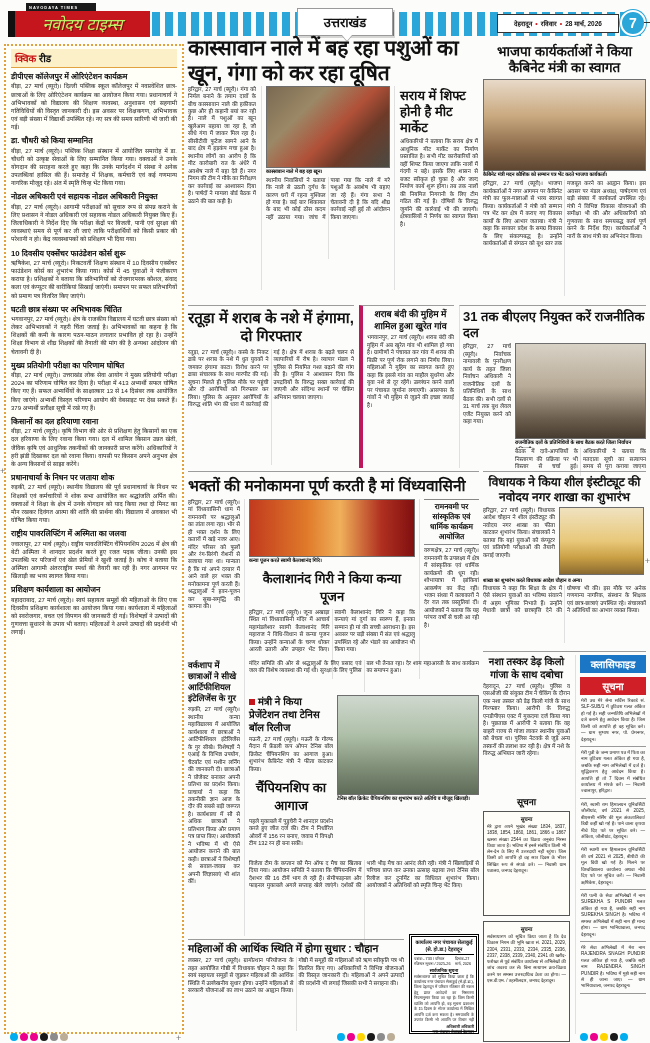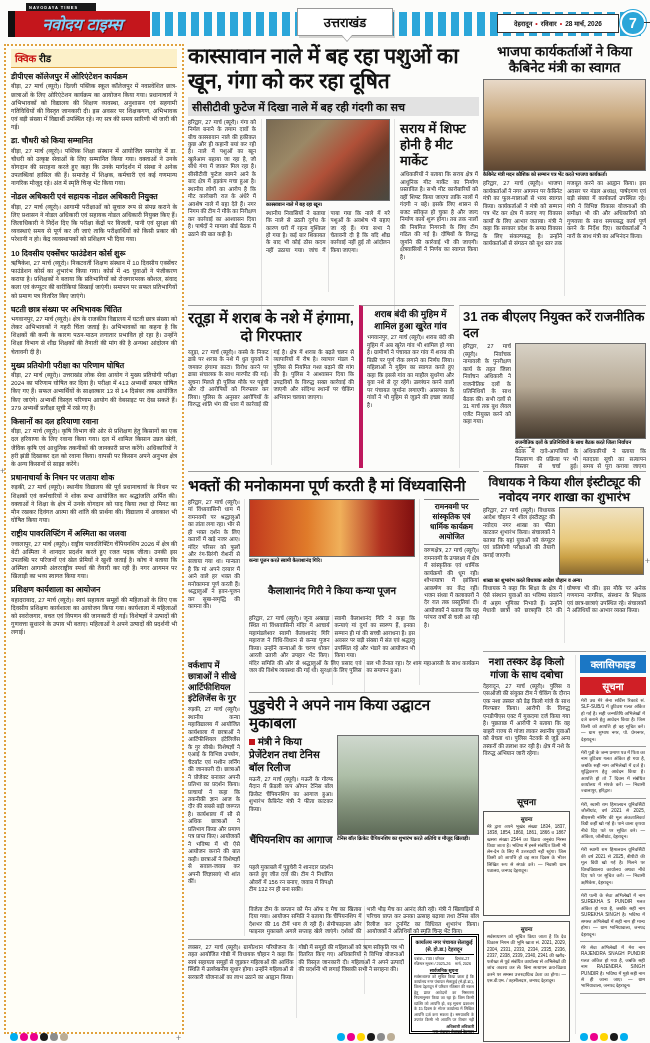--- a/index.html
+++ b/index.html
@@ -5,21 +5,21 @@
   *{margin:0;padding:0;box-sizing:border-box;}
   html,body{background:#8e8e8e;}
   .page{position:relative;width:650px;height:1043px;margin:0 auto;background:#fcfcfa;
         font-family:"Liberation Sans","DejaVu Sans",sans-serif;color:#111;overflow:hidden;}
   .abs{position:absolute;}
   
   .mast-tab{position:absolute;left:26px;top:3px;width:70px;height:9px;background:#1a1a1a;
             color:#fff;font-size:4px;font-weight:bold;letter-spacing:1px;display:flex;align-items:center;padding-left:3px;}
   .masthead{position:absolute;left:8px;top:11px;width:142px;height:26px;background:#c4161c;
             border-left:7px solid #111;display:flex;align-items:center;justify-content:center;}
-  .masthead span{color:#7dd3fc;font-weight:bold;font-size:16px;font-style:italic;text-shadow:1px 1px 0 #7a0c10;}
+  .masthead span{color:#bef264;font-weight:normal;font-size:16px;font-style:italic;text-shadow:1px 1px 0 #7a0c10;}
   .stripes{position:absolute;left:152px;top:12px;width:494px;height:24px;
            background:repeating-linear-gradient(90deg,#2ba6d9 0 8px,#fcfcfa 8px 13px);}
   .section-box{position:absolute;left:297px;top:8px;width:96px;height:28px;background:#fff;
                border:1px solid #9a9a9a;box-shadow:2px 2px 0 rgba(0,0,0,.15);
                display:flex;align-items:center;justify-content:center;font-weight:bold;font-size:13px;}
   .section-box:after{content:"";position:absolute;left:44px;bottom:-6px;border-left:5px solid transparent;
                border-right:5px solid transparent;border-top:6px solid #fff;filter:drop-shadow(0 1px 0 #9a9a9a);}
   .datebox{position:absolute;left:497px;top:14px;width:122px;height:19px;background:#fff;border:1px solid #333;
            display:flex;align-items:center;justify-content:center;gap:3px;font-size:6.5px;font-weight:bold;}
   .datebox .dot{color:#d01f26;font-size:7px;}
@@ -48,21 +48,21 @@
   .h-rat{font-size:15px;font-weight:bold;line-height:1.22;text-align:center;}
   .h-shb{font-size:9px;font-weight:bold;line-height:1.3;text-align:center;}
   .h-bla{font-size:13px;font-weight:bold;line-height:1.2;}
   .h-vin{font-size:15.5px;font-weight:bold;line-height:1.2;}
   .h-shl{font-size:12px;font-weight:bold;line-height:1.25;text-align:center;}
   .h-gnj{font-size:10px;font-weight:bold;line-height:1.3;text-align:center;}
   .h-wks{font-size:8.5px;font-weight:bold;line-height:1.3;}
   .h-crk{font-size:15px;font-weight:bold;line-height:1.2;}
   .h-chn{font-size:10.5px;font-weight:bold;line-height:1.25;}
   .xhead{font-size:13px;font-weight:bold;line-height:1.25;margin:2px 0;}
-  .xhead-c{font-size:10px;font-weight:bold;text-align:center;margin:18px 0;}
+  .xhead-c{font-size:13px;font-weight:bold;text-align:center;margin:4px 0;}
   .boxhead{font-size:7.5px;font-weight:bold;text-align:center;line-height:1.35;border-top:1px solid #888;border-bottom:1px solid #888;padding:2px 0;margin-bottom:2px;}
   .bullet-head{font-size:10px;font-weight:bold;line-height:1.3;}
   .bullet-head:before{content:"";display:inline-block;width:6px;height:6px;background:#c4161c;margin-right:3px;}
   
   .banner{height:18px;display:flex;align-items:center;justify-content:center;color:#fff;font-weight:bold;font-size:10px;}
   .banner.blue{background:#1b77c5;}
   .banner.red{background:#d01f26;margin-top:4px;}
   .cls-entry{font-size:4.6px;line-height:1.4;text-align:justify;border-bottom:1px solid #999;padding:3px 1px;color:#1c1c1c;}
   .suchna-h{font-size:9px;font-weight:bold;text-align:center;margin:4px 0 3px;}
   .nbox{border:1px solid #555;padding:3px;margin-bottom:5px;background:#fffdf8;}
@@ -146,23 +146,22 @@
     <div class="qr-item">
         <div class="qr-title">राष्ट्रीय पावरलिफ्टिंग में अस्मिता का जलवा</div>
         <div class="qr-body">ज्वालापुर, 27 मार्च (ब्यूरो)। राष्ट्रीय पावरलिफ्टिंग चैंपियनशिप 2026 में क्षेत्र की बेटी अस्मिता ने शानदार प्रदर्शन करते हुए रजत पदक जीता। उनकी इस उपलब्धि पर परिजनों एवं खेल प्रेमियों ने खुशी जताई है। कोच ने बताया कि अस्मिता आगामी अंतरराष्ट्रीय स्पर्धा की तैयारी कर रही हैं। नगर आगमन पर खिलाड़ी का भव्य स्वागत किया गया।</div>
       </div>
     <div class="qr-item">
         <div class="qr-title">प्रशिक्षण कार्यशाला का आयोजन</div>
         <div class="qr-body">बहादराबाद, 27 मार्च (ब्यूरो)। स्वयं सहायता समूहों की महिलाओं के लिए एक दिवसीय प्रशिक्षण कार्यशाला का आयोजन किया गया। कार्यशाला में महिलाओं को स्वरोजगार, बचत एवं विपणन की जानकारी दी गई। विशेषज्ञों ने उत्पादों की गुणवत्ता सुधारने के उपाय भी बताए। महिलाओं ने अपने उत्पादों की प्रदर्शनी भी लगाई।</div>
       </div>
   </aside>
 
-  <section class="abs" style="left:188px;top:44px;width:291px;height:258px;">
+  <section class="abs" style="left:188px;top:36px;width:291px;height:258px;">
     <h1 class="h-lead">कास्सावान नाले में बह रहा पशुओं का खून, गंगा को कर रहा दूषित</h1>
-    <div class="subband">सीसीटीवी फुटेज में दिखा नाले में बह रही गंदगी का सच</div>
     <div style="display:flex;gap:5px;">
       <div class="bt" style="width:68px;height:176px;">हरिद्वार, 27 मार्च (ब्यूरो)। गंगा को निर्मल बनाने के तमाम दावों के बीच कास्सावान नाले की हकीकत कुछ और ही कहानी बयां कर रही है। नाले में पशुओं का खून खुलेआम बहाया जा रहा है, जो सीधे गंगा में जाकर मिल रहा है। सीसीटीवी फुटेज सामने आने के बाद क्षेत्र में हड़कंप मचा हुआ है। स्थानीय लोगों का आरोप है कि मीट कारोबारी रात के अंधेरे में अवशेष नाले में बहा देते हैं। नगर निगम की टीम ने मौके का निरीक्षण कर कार्रवाई का आश्वासन दिया है। पार्षदों ने मामला बोर्ड बैठक में उठाने की बात कही है।</div>
       <div style="width:134px;border-left:1px solid #e0e0e0;border-right:1px solid #e0e0e0;padding:0 4px;">
         <div class="photo" style="width:100%;height:82px;background:linear-gradient(135deg,#7a6a52,#9b8866 30%,#b05038 55%,#6e3a28 72%,#4a4a42);"></div>
         <div class="cap" style="height:9px;">कास्सावान नाले में बह रहा खून।</div>
         <div class="bt cols2" style="height:82px;">स्थानीय निवासियों ने बताया कि नाले से उठती दुर्गंध के कारण घरों में रहना मुश्किल हो गया है। कई बार शिकायत के बाद भी कोई ठोस कदम नहीं उठाया गया। जांच में पाया गया कि नाले में मरे पशुओं के अवशेष भी बहाए जा रहे हैं। गंगा सभा ने चेतावनी दी है कि यदि शीघ्र कार्रवाई नहीं हुई तो आंदोलन किया जाएगा।</div>
       </div>
       <div style="width:78px;">
         <div class="xhead">सराय में शिफ्ट होनी है मीट मार्केट</div>
         <div class="bt" style="height:152px;">अधिकारियों ने बताया कि सराय क्षेत्र में आधुनिक मीट मार्केट का निर्माण प्रस्तावित है। सभी मीट कारोबारियों को वहीं शिफ्ट किया जाएगा ताकि नालों में गंदगी न बहे। इसके लिए शासन से बजट स्वीकृत हो चुका है और जल्द निर्माण कार्य शुरू होगा। तब तक नालों की नियमित निगरानी के लिए टीम गठित की गई है। दोषियों के विरुद्ध जुर्माने की कार्रवाई भी की जाएगी। क्षेत्रवासियों ने निर्णय का स्वागत किया है।</div>
@@ -254,37 +253,37 @@
     </div>
   </section>
 
   <section class="abs" style="left:188px;top:660px;width:52px;height:276px;">
     <h3 class="h-wks">वर्कशाप में छात्राओं ने सीखे आर्टिफीशियल इंटेलिजेंस के गुर</h3>
     <div class="bt" style="height:236px;margin-top:2px;">रुड़की, 27 मार्च (ब्यूरो)। स्थानीय कन्या महाविद्यालय में आयोजित कार्यशाला में छात्राओं ने आर्टिफीशियल इंटेलिजेंस के गुर सीखे। विशेषज्ञों ने एआई के विभिन्न उपयोग, चैटबॉट एवं मशीन लर्निंग की जानकारी दी। छात्राओं ने प्रोजेक्ट बनाकर अपनी प्रतिभा का प्रदर्शन किया। प्राचार्या ने कहा कि तकनीकी ज्ञान आज के दौर की सबसे बड़ी जरूरत है। कार्यशाला में सौ से अधिक छात्राओं ने प्रतिभाग किया और प्रमाण पत्र प्राप्त किए। आयोजकों ने भविष्य में भी ऐसे आयोजन कराने की बात कही। छात्राओं ने विशेषज्ञों से सवाल-जवाब कर अपनी जिज्ञासाएं भी शांत कीं।</div>
   </section>
 
   <section class="abs" style="left:244px;top:660px;width:235px;height:276px;border-left:1px solid #e0e0e0;padding-left:4px;">
     <div class="bt cols2" style="height:32px;">मंदिर समिति की ओर से श्रद्धालुओं के लिए प्रसाद एवं जल की विशेष व्यवस्था की गई थी। सुरक्षा के लिए पुलिस बल भी तैनात रहा। देर शाम महाआरती के साथ कार्यक्रम का समापन हुआ।</div>
-    <h2 class="h-crk rule-t" style="padding-top:3px;">पुडुचेरी ने अपने नाम किया उद्घाटन मुकाबला</h2>
     <div style="display:flex;gap:4px;margin-top:3px;">
       <div style="width:84px;">
         <div class="bullet-head">मंत्री ने किया प्रेजेंटेशन तथा टेनिस बॉल रिलीज</div>
         <div class="bt" style="height:38px;margin-top:2px;">मऊरी, 27 मार्च (ब्यूरो)। मऊरी के गोल्फ मैदान में फ्रेंडली कप ओपन टेनिस बॉल क्रिकेट चैंपियनशिप का आगाज हुआ। शुभारंभ कैबिनेट मंत्री ने फीता काटकर किया।</div>
         <div class="xhead-c">चैंपियनशिप का आगाज</div>
         <div class="bt" style="height:40px;">पहले मुकाबले में पुडुचेरी ने शानदार प्रदर्शन करते हुए जीत दर्ज की। टीम ने निर्धारित ओवरों में 156 रन बनाए, जवाब में विपक्षी टीम 132 रन ही बना सकी।</div>
       </div>
       <div style="width:142px;">
         <div class="photo" style="width:100%;height:100px;background:linear-gradient(180deg,#cfd8ce,#aebfa8 40%,#84937c 70%,#5e6b58);"></div>
         <div class="cap" style="height:9px;">टेनिस बॉल क्रिकेट चैंपियनशिप का शुभारंभ करते अतिथि व मौजूद खिलाड़ी।</div>
       </div>
     </div>
     <div class="bt cols2" style="height:88px;margin-top:2px;">विजेता टीम के कप्तान को मैन ऑफ द मैच का खिताब दिया गया। आयोजन समिति ने बताया कि चैंपियनशिप में देशभर की 16 टीमें भाग ले रही हैं। सेमीफाइनल और फाइनल मुकाबले अगले सप्ताह खेले जाएंगे। दर्शकों की भारी भीड़ मैच का आनंद लेती रही। मंत्री ने खिलाड़ियों से परिचय प्राप्त कर उनका उत्साह बढ़ाया तथा टेनिस बॉल रिलीज कर टूर्नामेंट का विधिवत शुभारंभ किया। आयोजकों ने अतिथियों को स्मृति चिन्ह भेंट किए।</div>
   </section>
 
   <section class="abs rule-t" style="left:188px;top:939px;width:216px;height:95px;padding-top:2px;">
+    <h3 class="h-chn">महिलाओं की आर्थिक स्थिति में होगा सुधार : चौहान</h3>
     <div class="bt cols2" style="height:74px;margin-top:2px;">लक्सर, 27 मार्च (ब्यूरो)। ग्रामोत्थान परियोजना के तहत आयोजित गोष्ठी में विधायक चौहान ने कहा कि स्वयं सहायता समूहों से जुड़कर महिलाओं की आर्थिक स्थिति में उल्लेखनीय सुधार होगा। उन्होंने महिलाओं से सरकारी योजनाओं का लाभ उठाने का आह्वान किया। गोष्ठी में समूहों की महिलाओं को ऋण स्वीकृति पत्र भी वितरित किए गए। अधिकारियों ने विभिन्न योजनाओं की विस्तृत जानकारी दी। महिलाओं ने अपने उत्पादों की प्रदर्शनी भी लगाई जिसकी सभी ने सराहना की।</div>
   </section>
 
   <section class="abs pan-box" style="left:409px;top:934px;width:70px;height:100px;">
     <div class="pan-h">कार्यालय नगर पंचायत सेलाकुई (से. हो.डा.) देहरादून</div>
     <div class="pan-row">
       <span>पत्रांक:- 733 / परिवार रजिस्टर सूचना / 2025-26</span>
       <span>दिनांक-27 मार्च, 2026</span>
     </div>
     <div class="pan-t">सार्वजनिक सूचना</div>

